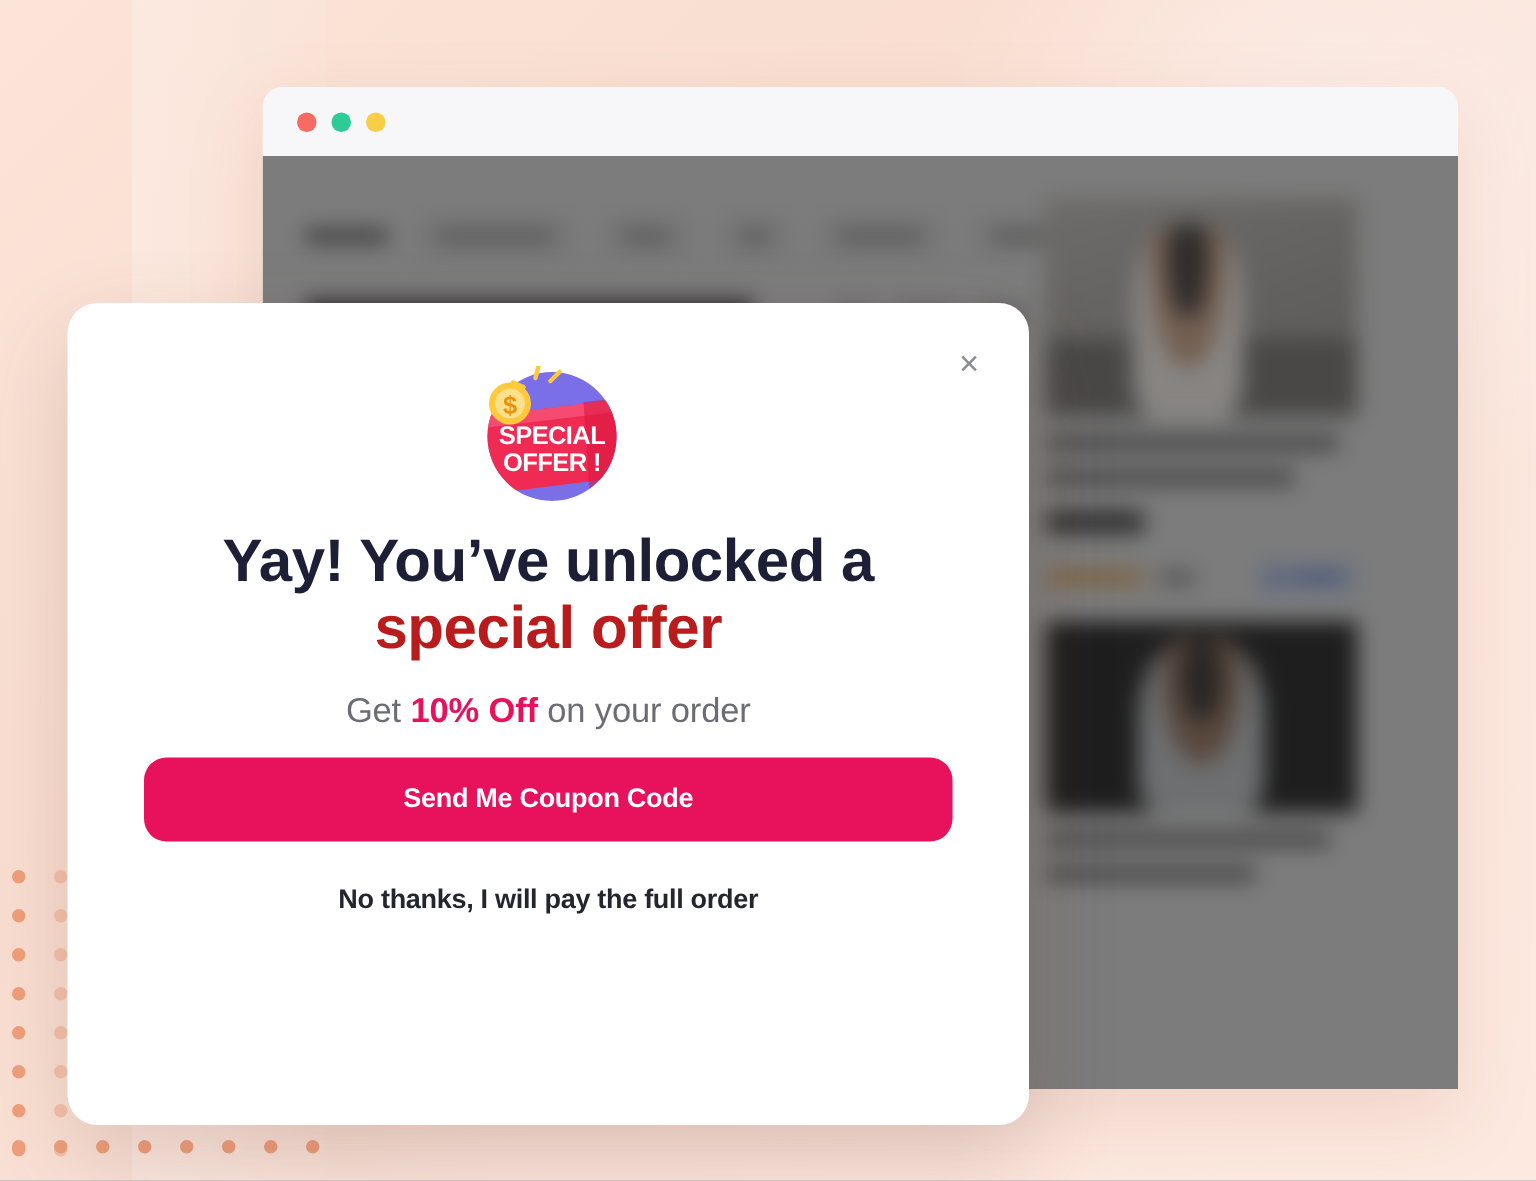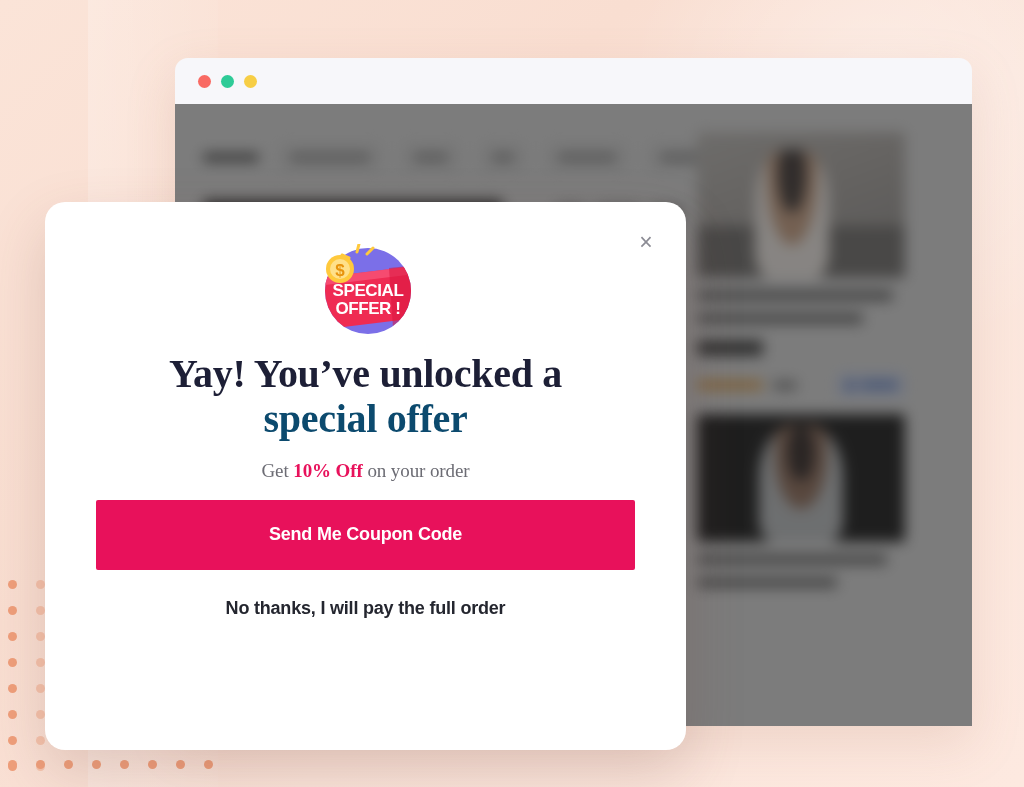--- a/index.html
+++ b/index.html
@@ -250,35 +250,34 @@
   }
 
   
   .badge-wrap {
     width: 94px; height: 94px;
     margin: 0 auto 14px;
     position: relative;
   }
 
   .headline {
-    font-family: Liberation Serif, serif;
+    font-family: Liberation Sans, sans-serif;
     font-weight: bold;
     font-size: 40px;
     line-height: 1.12;
     color: #1d1f36;
     letter-spacing: -0.3px;
   }
-  .headline .accent { color: #0c4a6e; display: block; }
+  .headline .accent { color: #b91c1c; display: block; }
 
   .subline {
     margin-top: 18px;
-    font-size: 19px;
+    font-size: 23px;
     color: #6c6c74;
     letter-spacing: -0.1px;
-    font-family: Liberation Serif, serif;
   }
   .subline .off {
     color: #e8115b;
     font-weight: bold;
   }
 
   .email-input {
     display: block;
     width: 100%;
     height: 58px;
@@ -290,24 +289,24 @@
     color: #1d1f36;
     font-family: "Liberation Sans", sans-serif;
     background: #fff;
     outline: none;
   }
   .email-input::placeholder { color: #a7a7b2; }
 
   .cta {
     display: block;
     width: 100%;
-    height: 70px;
+    height: 56px;
     margin-top: 18px;
     border: none;
-    border-radius: 2px;
+    border-radius: 15px;
     background: #e8115b;
     color: #ffffff;
     font-size: 18px;
     font-weight: bold;
     letter-spacing: -0.2px;
     cursor: pointer;
     font-family: "Liberation Sans", sans-serif;
   }
 
   .decline {

